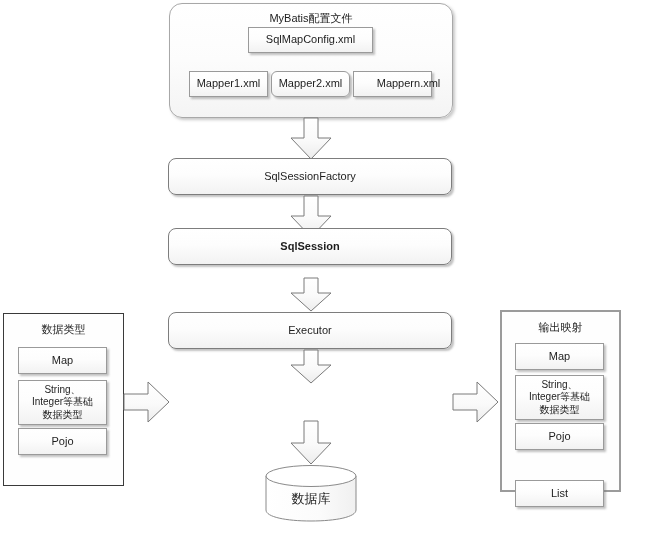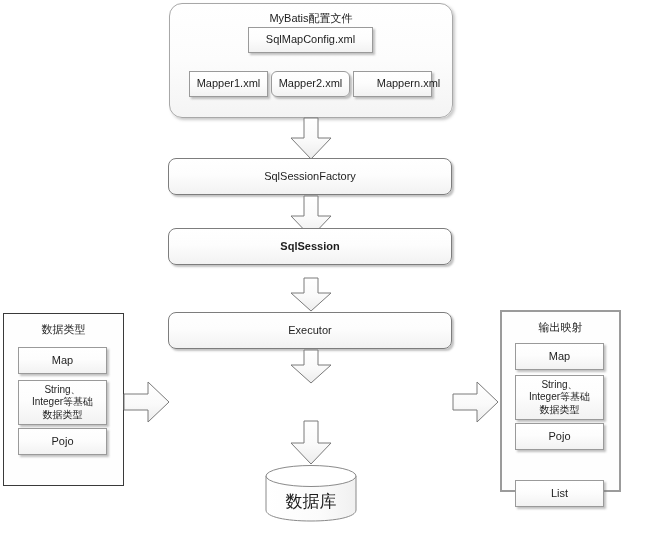--- a/index.html
+++ b/index.html
@@ -82,21 +82,21 @@
     stroke-width: 1;
   }
 
   
   .cylinder { position: absolute; }
   .cylinder .cyl-label {
     position: absolute;
     left: 0;
     width: 100%;
     text-align: center;
-    font-size: 17px;
+    font-size: 13px;
     color: #1d1d1d;
   }
 </style>
 </head>
 <body>
 
 <div id="canvas">
 
   <svg width="0" height="0" style="position:absolute;">
     <defs>

